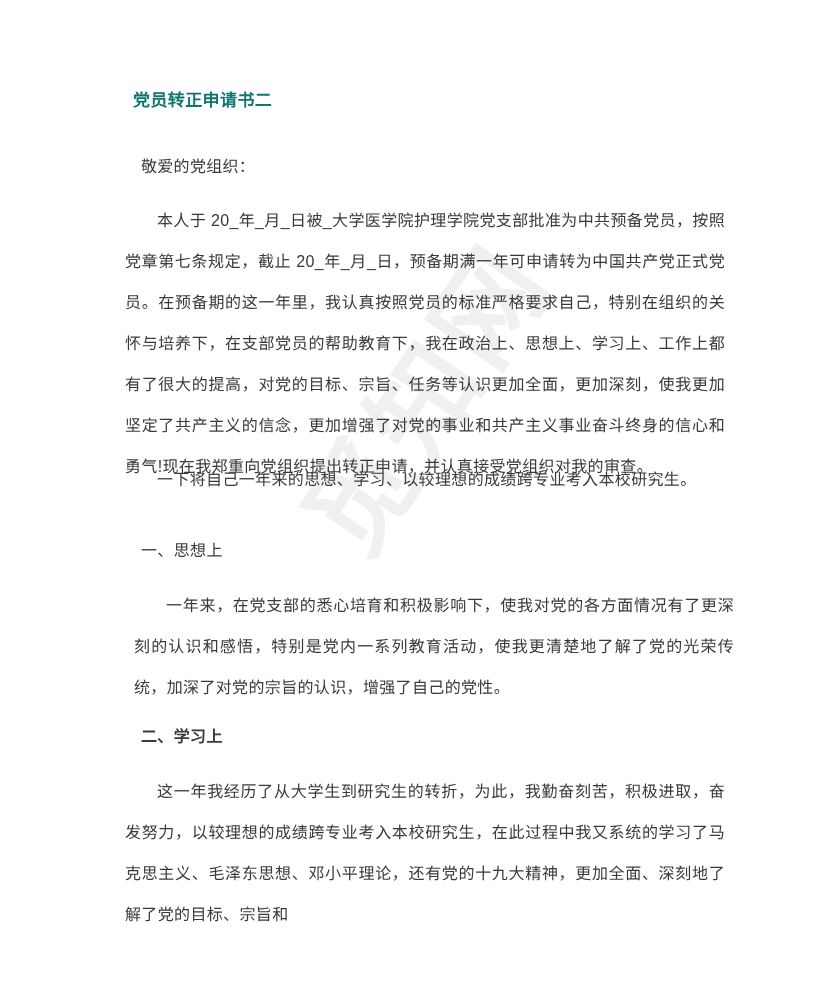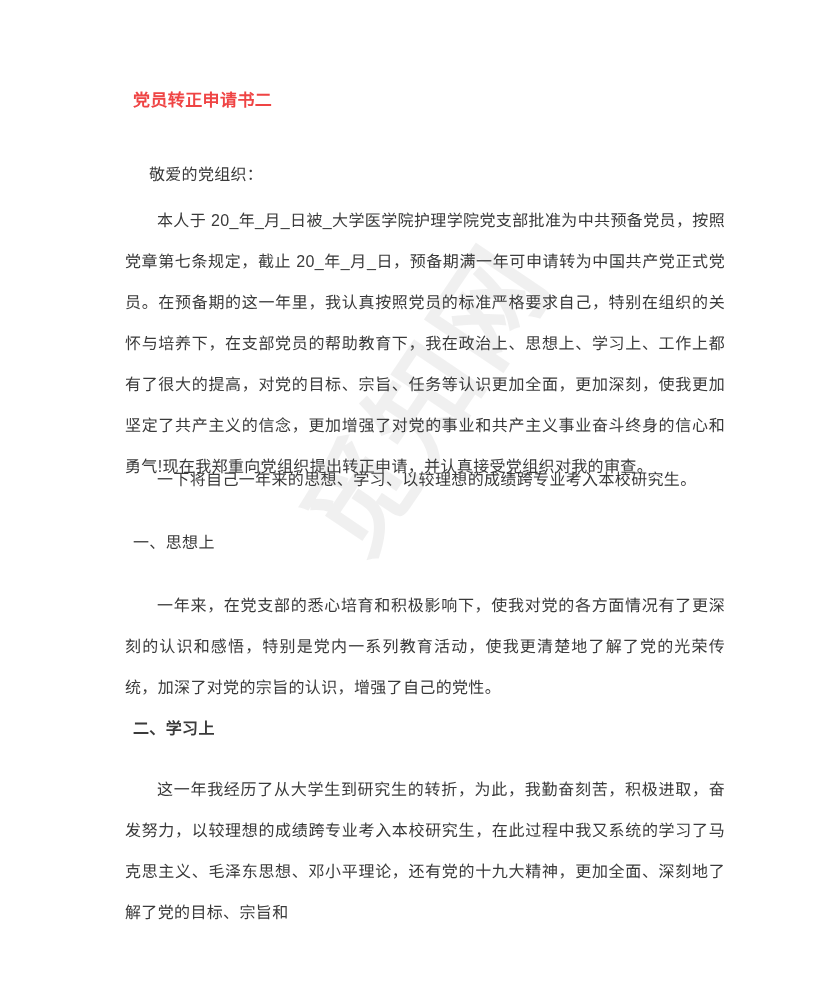--- a/index.html
+++ b/index.html
@@ -54,34 +54,34 @@
     padding: 0 98px 0 133px;
     box-sizing: border-box;
     width: 830px;
   }
 
   .doc-title {
     margin: 0;
     padding: 0;
     font-size: 17px;
     font-weight: 700;
-    color: #ef4444;
+    color: #0f766e;
     letter-spacing: 0.4px;
     line-height: 1.5;
     position: absolute;
     top: 88px;
     left: 133px;
     white-space: nowrap;
   }
 
   .salutation {
     position: absolute;
     top: 146px;
     left: 133px;
-    margin: 16px;
+    margin: 8px;
     font-size: 16px;
     color: #3a3a3a;
     line-height: 1.6;
     letter-spacing: 0.3px;
     white-space: nowrap;
   }
 
   .body-block {
     position: absolute;
     left: 125px;
@@ -95,35 +95,35 @@
     text-justify: inter-ideograph;
   }
 
   .indent {
     text-indent: 2em;
   }
 
   .heading-line {
     position: absolute;
     left: 133px;
-    margin: 0;
+    margin: 8px;
     font-size: 16px;
     color: #3a3a3a;
     line-height: 41px;
     letter-spacing: 0.35px;
     white-space: nowrap;
   }
 
   
   #para-intro      { top: 200px; }
   #para-summary    { top: 459px; }
   #heading-one     { top: 522px; }
-  #para-one-body   { top: 585px; }
+  #para-one-body   { top: 585px; margin-left: 9px; }
   #heading-two     { top: 708px; font-weight: bold; }
-  #para-two-body   { top: 771px; font-family: Liberation Mono, monospace; }
+  #para-two-body   { top: 771px; }
 </style>
 </head>
 <body>
 
 <div id="page">
 
   <div id="watermark-layer">
     <div class="watermark-text">觅知网</div>
   </div>
 

